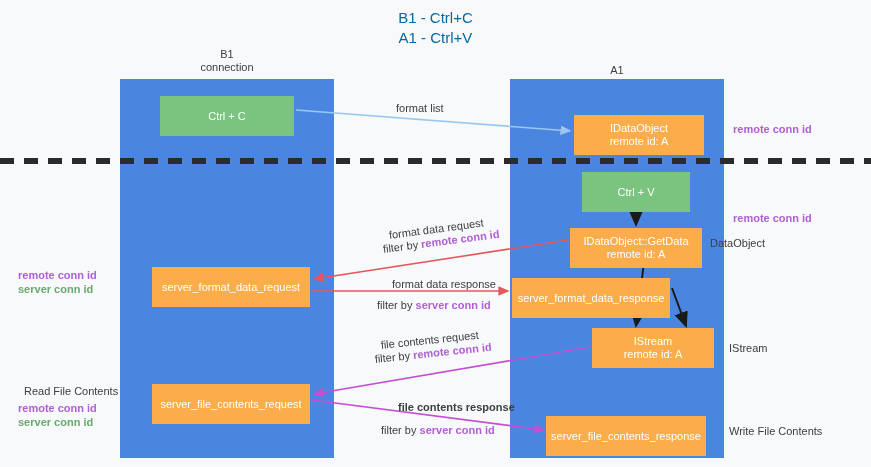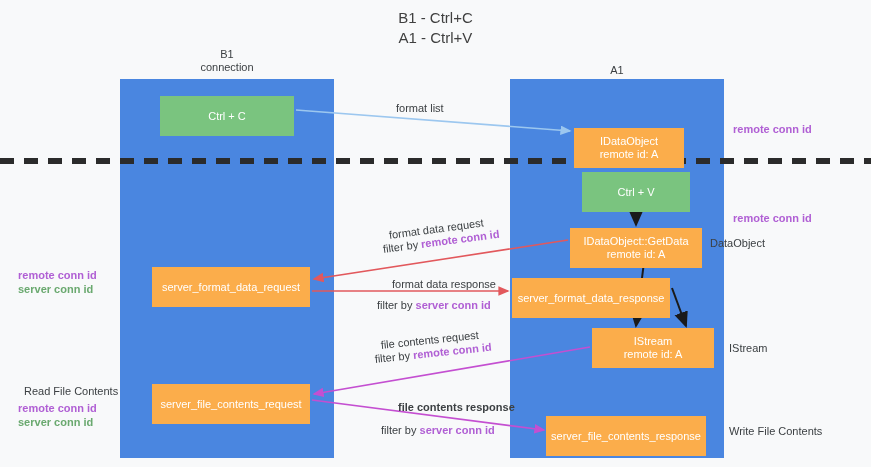--- a/index.html
+++ b/index.html
@@ -15,21 +15,21 @@
     height: 467px;
     background: #f8f9fa;
     overflow: hidden;
   }
   .abs { position: absolute; }
 
   
   #title {
     left: 0; top: 8px; width: 871px;
     text-align: center;
-    color: #404040;
+    color: #0369a1;
     font-size: 15px;
     line-height: 20px;
     white-space: pre-line;
   }
 
   
   .col-head {
     text-align: center;
     color: #3c4043;
     font-size: 11px;
@@ -60,21 +60,21 @@
   }
   .box.green  { background: #7ac47f; }
   .box.orange { background: #fbad4b; }
   .box .l2 { display: block; }
 
   
   #box-ctrlc            { left: 160px; top: 96px;  width: 134px; height: 26px; }
   #box-fmt-req          { left: 152px; top: 267px; width: 158px; height: 26px; }
   #box-file-req         { left: 152px; top: 384px; width: 158px; height: 26px; }
   
-  #box-idataobject      { left: 574px; top: 115px; width: 110px; height: 32px; margin-top: 13px; }
+  #box-idataobject      { left: 574px; top: 115px; width: 130px; height: 32px; }
   #box-ctrlv            { left: 582px; top: 172px; width: 108px; height: 26px; }
   #box-getdata          { left: 570px; top: 228px; width: 132px; height: 32px; }
   #box-fmt-resp         { left: 512px; top: 278px; width: 158px; height: 32px; }
   #box-istream          { left: 592px; top: 328px; width: 122px; height: 32px; }
   #box-file-resp        { left: 546px; top: 416px; width: 160px; height: 28px; }
 
   
   #divider {
     left: 0; top: 158px; width: 871px; height: 6px;
     background-image: repeating-linear-gradient(

